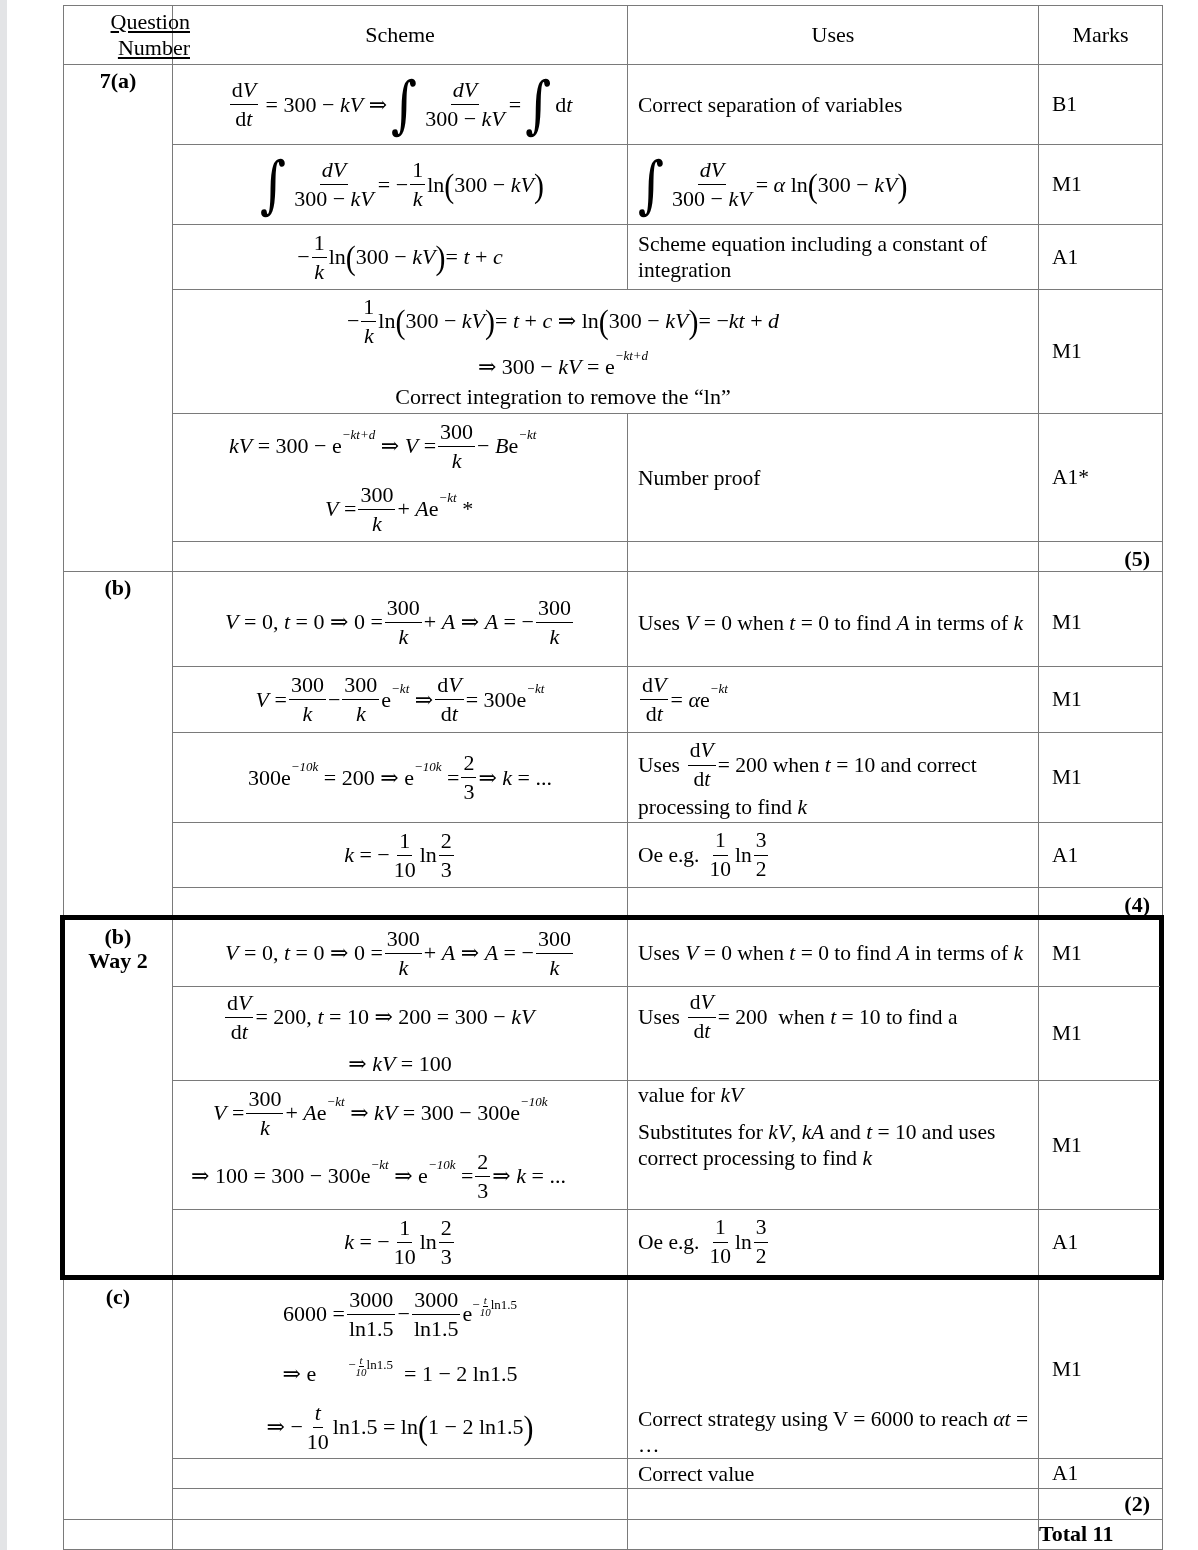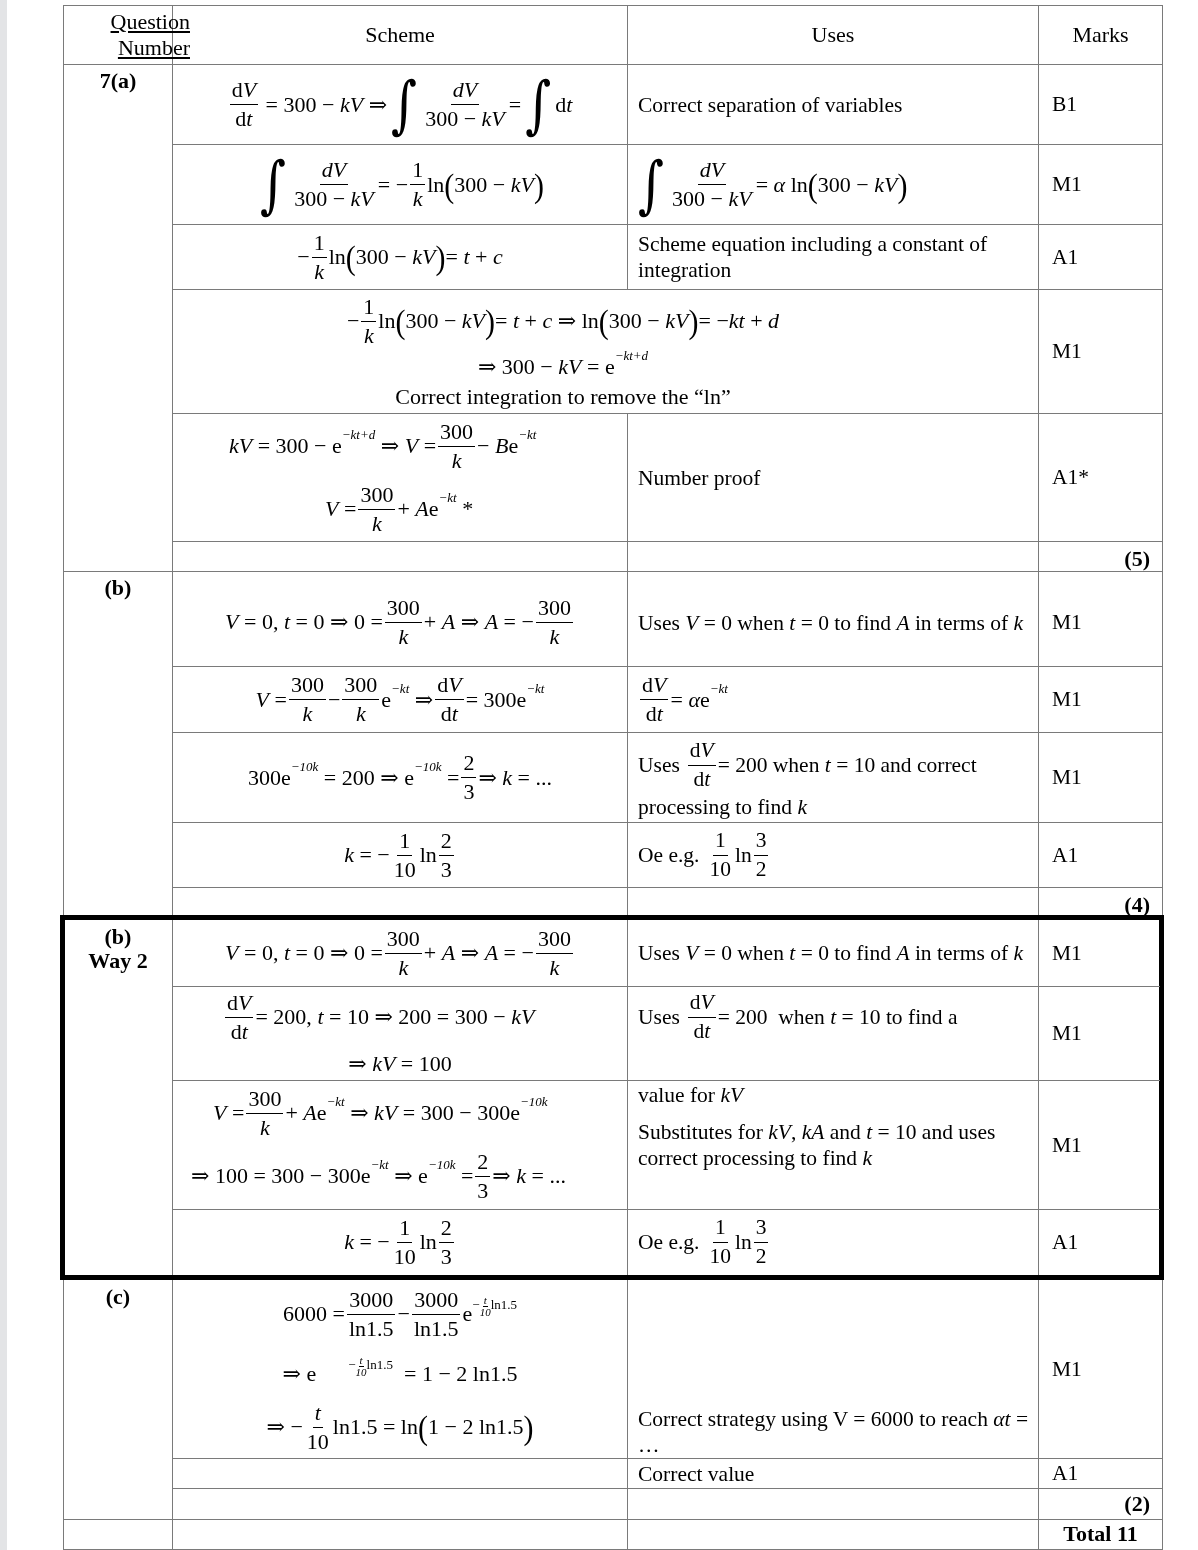--- a/index.html
+++ b/index.html
@@ -442,15 +442,15 @@
   </div>
   <div class="cell note" style="left:565px; top:1275px; width:410px; height:178px;align-items:flex-end;">
     <span>Correct strategy using V = 6000 to reach <i>αt</i> = …</span>
   </div>
   <div class="cell mark" style="left:976px; top:1275px; width:123px; height:178px;">M1</div>
 
   <div class="cell note" style="left:565px; top:1454px; width:410px; height:29px;">Correct value</div>
   <div class="cell mark" style="left:976px; top:1454px; width:123px; height:29px;">A1</div>
 
   <div class="cell subtotal" style="left:976px; top:1486px; width:123px; height:26px;">(2)</div>
-  <div class="cell" style="left:976px; top:1516px; width:123px; height:28px; font-size:22px; font-weight:bold; text-align:center;">Total 11</div>
+  <div class="cell" style="left:976px; top:1516px; width:123px; height:28px; font-size:22px; font-weight:bold; ">Total 11</div>
 
 </div>
 
 </body></html>

